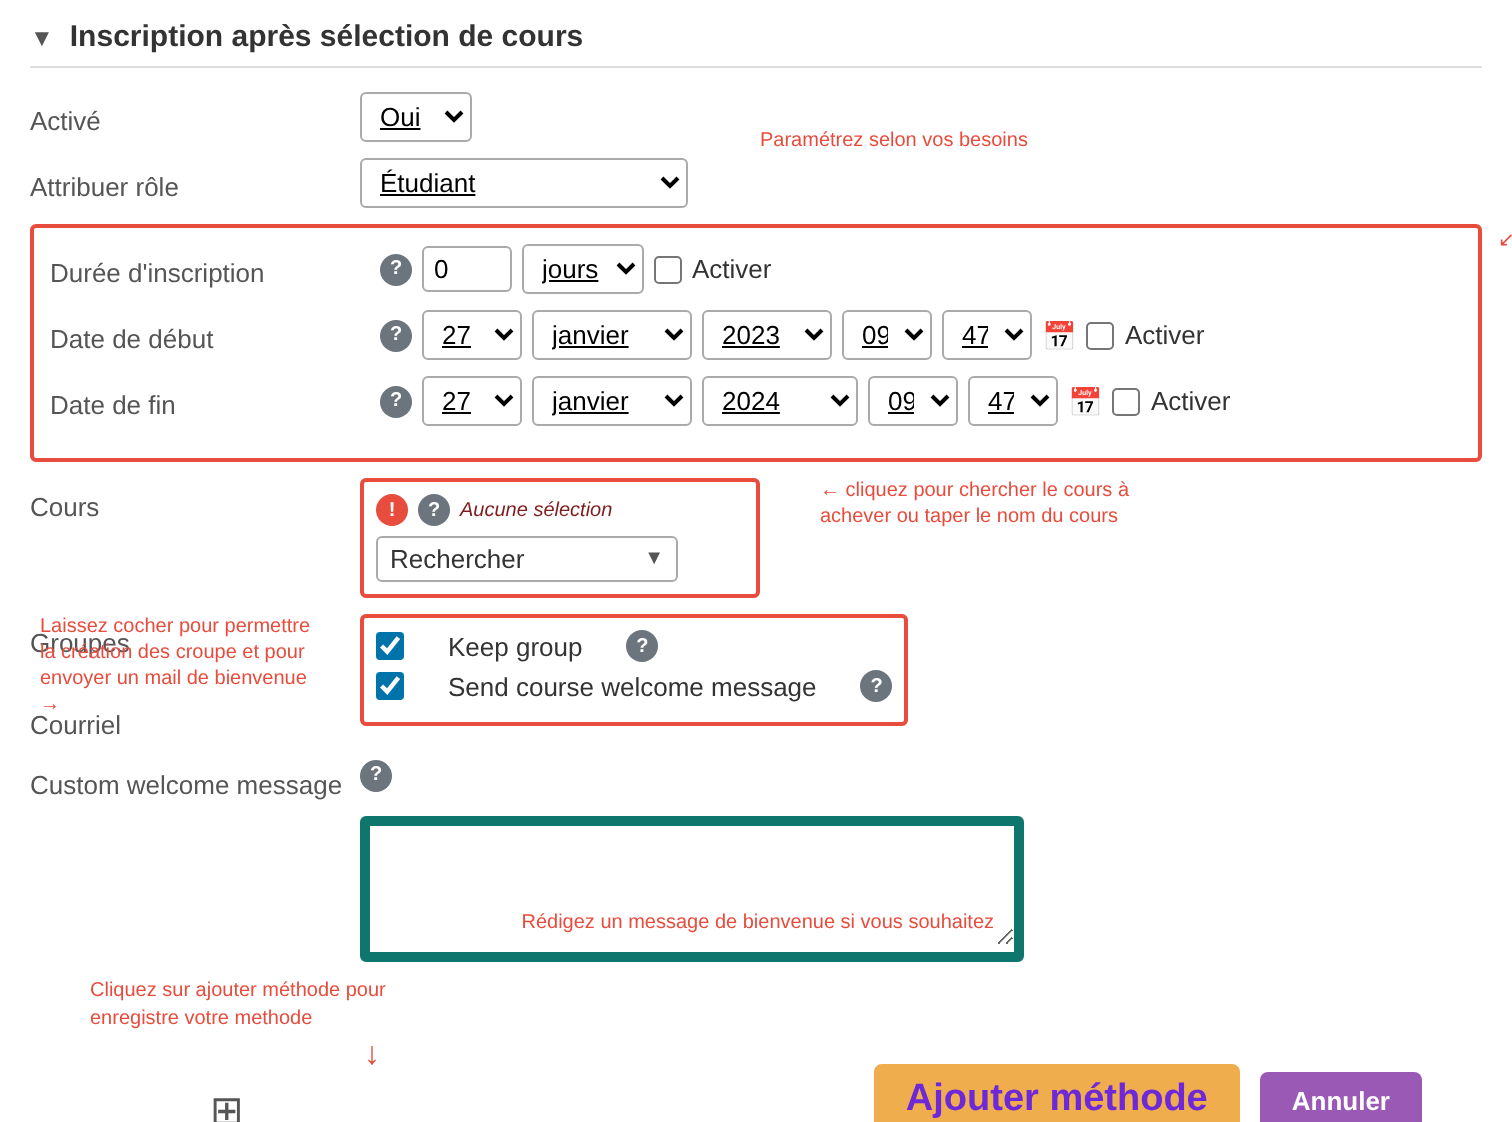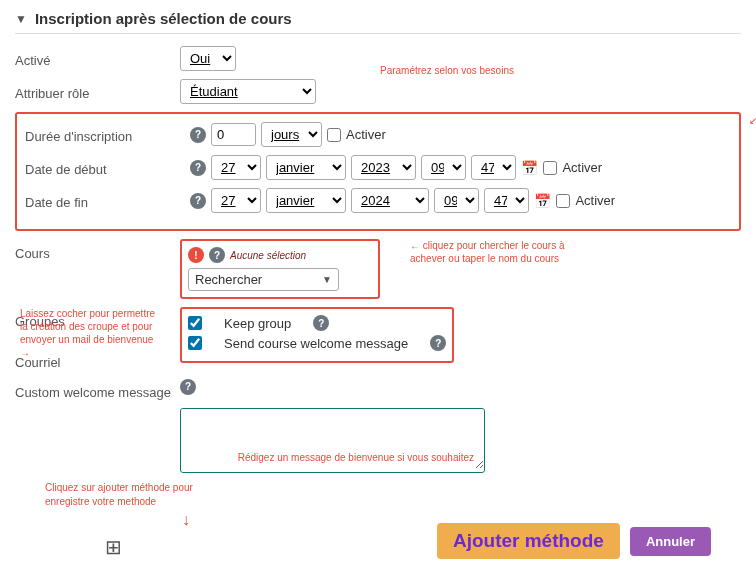--- a/index.html
+++ b/index.html
@@ -180,21 +180,21 @@
         <option>Non</option>
       </select>
       
       <span style="position:absolute; left:200px; top:-2px; color:#e74c3c; font-size:10px; width:150px; line-height:1.3;margin-top:20px;">Paramétrez selon vos besoins</span>
     </div>
   </div>
 
   <div class="form-row">
     <div class="form-label">Attribuer rôle</div>
     <div class="form-control">
-      <select style="width:136px;">
+      <select style="width:164px;">
         <option>Étudiant</option>
       </select>
     </div>
   </div>
 
   <div style="border:2px solid #e74c3c; padding:8px; border-radius:3px; margin-bottom:8px; position:relative;">
 
     <div style="position:absolute; right:-165px; top:0; color:#e74c3c; font-size:10px; width:155px; line-height:1.3;">
       ↙ 
     </div>
@@ -315,21 +315,21 @@
     </div>
   </div>
 
   <div class="form-row" style="margin-top:4px;">
     <div class="form-label">Custom welcome message</div>
     <div class="form-control">
       <span class="help-icon">?</span>
     </div>
   </div>
 
-  <div style="position:relative; margin: 4px 0 4px 165px; border:1px solid #0f766e; border-radius:3px; min-height:60px; width:305px;">
+  <div style="position:relative; margin: 4px 0 4px 165px; border:5px solid #0f766e; border-radius:3px; min-height:60px; width:332px;">
     <textarea class="textarea-field" style="width: 100%; min-height: 60px; border: none; outline: none; font-size: 13px; resize: vertical;"></textarea>
     <div style="position:absolute; right:10px; bottom:8px; color:#e74c3c; font-size:10px; line-height:1.3; text-align:center;">
       <span>Rédigez un message de bienvenue si vous souhaitez</span>
     </div>
   </div>
 
   <div style="display:flex; align-items:flex-end; justify-content:space-between; margin-top:8px; padding-bottom:5px;">
     <div style="display:flex; flex-direction:column; align-items:flex-start; gap:4px;">
       <div style="color:#e74c3c; font-size:10px; line-height:1.4; width:155px; margin-left:30px;">
         <span>Cliquez sur ajouter méthode pour enregistre votre methode</span>

